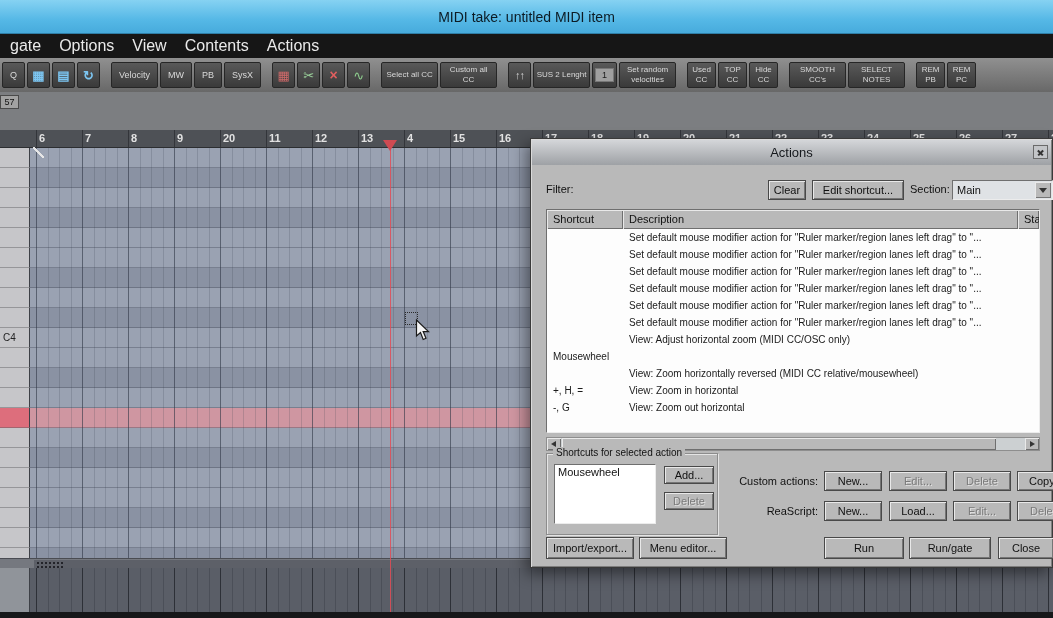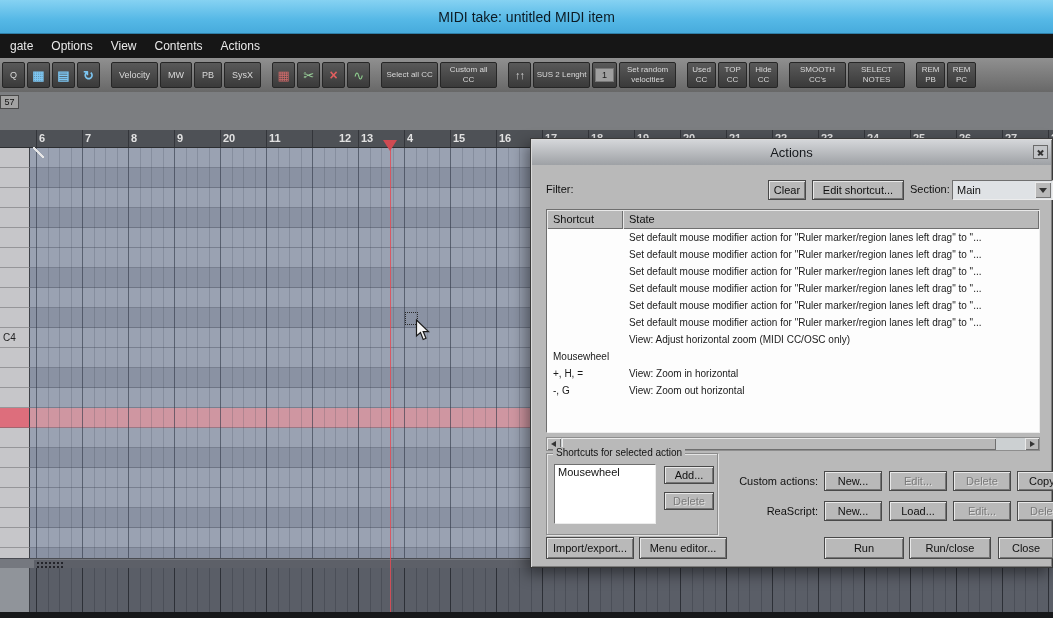--- a/index.html
+++ b/index.html
@@ -5,21 +5,21 @@
   * { margin:0; padding:0; box-sizing:border-box; }
   body { font-family:"Liberation Sans", sans-serif; background:#333; }
   .screen { position:relative; width:1053px; height:618px; overflow:hidden; background:#7c7e81; font-family:"Liberation Sans", sans-serif; }
 
   
   .titlebar { position:absolute; top:0; left:0; right:0; height:34px;
     background:linear-gradient(180deg,#86d2f2 0%,#55b8e6 60%,#47abdc 100%);
     display:flex; align-items:center; justify-content:center;
     font-size:14px; color:#0c1b24; border-bottom:1px solid #2f7ea6; }
   .menubar { position:absolute; top:34px; left:0; right:0; height:24px; background:#161616; display:flex; align-items:center; padding-left:1px; }
-  .menu-item { color:#eaeaea; font-size:12px; padding:0 9px; line-height:24px; cursor:default; }
+  .menu-item { color:#eaeaea; font-size:16px; padding:0 9px; line-height:24px; cursor:default; }
 
   .toolbar { position:absolute; top:58px; left:0; right:0; height:34px;
     background:linear-gradient(180deg,#909090,#686868); display:flex; align-items:center; padding-left:1px; overflow:hidden; }
   .tb-btn { height:26px; margin:0 1px; flex:0 0 auto;
     background:linear-gradient(180deg,#595959,#3a3a3a); border:1px solid #262626; border-radius:2px;
     color:#d9d9d9; font-size:8px; display:flex; align-items:center; justify-content:center; text-align:center; font-family:inherit; }
   .tb-narrow { padding:0 7px; font-size:9px; }
   .tb-icon { width:23px; font-size:13px; }
   .tb-wide { width:57px; line-height:1.25; white-space:normal; padding:0 2px; }
   .tb-cc { width:29px; line-height:1.25; white-space:normal; }
@@ -261,21 +261,21 @@
       <div class="rnum" data-name="ruler-number" style="left: 85px;">7</div>
       <div class="rtick" data-name="ruler-tick" style="left: 128px;"></div>
       <div class="rnum" data-name="ruler-number" style="left: 131px;">8</div>
       <div class="rtick" data-name="ruler-tick" style="left: 174px;"></div>
       <div class="rnum" data-name="ruler-number" style="left: 177px;">9</div>
       <div class="rtick" data-name="ruler-tick" style="left: 220px;"></div>
       <div class="rnum" data-name="ruler-number" style="left: 223px;">20</div>
       <div class="rtick" data-name="ruler-tick" style="left: 266px;"></div>
       <div class="rnum" data-name="ruler-number" style="left: 269px;">11</div>
       <div class="rtick" data-name="ruler-tick" style="left: 312px;"></div>
-      <div class="rnum" data-name="ruler-number" style="left: 315px; margin-left: 24px;">12</div>
+      <div class="rnum" data-name="ruler-number" style="left: 315px;">12</div>
       <div class="rtick" data-name="ruler-tick" style="left: 358px;"></div>
       <div class="rnum" data-name="ruler-number" style="left: 361px;">13</div>
       <div class="rtick" data-name="ruler-tick" style="left: 404px;"></div>
       <div class="rnum" data-name="ruler-number" style="left: 407px;">4</div>
       <div class="rtick" data-name="ruler-tick" style="left: 450px;"></div>
       <div class="rnum" data-name="ruler-number" style="left: 453px;">15</div>
       <div class="rtick" data-name="ruler-tick" style="left: 496px;"></div>
       <div class="rnum" data-name="ruler-number" style="left: 499px;">16</div>
       <div class="rtick" data-name="ruler-tick" style="left: 542px;"></div>
       <div class="rnum" data-name="ruler-number" style="left: 545px;">17</div>
@@ -564,20 +564,21 @@
       <button class="btn" id="btn-find" data-name="find-shortcut-button">Edit shortcut...</button>
       <span class="lbl" id="sec-label" data-name="section-label">Section:</span>
       <div class="combo" data-name="section-dropdown">
         <span class="combo-val" data-name="section-value">Main</span>
         <span class="combo-arrow" data-name="chevron-down-icon"></span>
       </div>
 
       <div class="table" data-name="actions-table">
         <div class="thead" data-name="table-header">
           <div class="th c1" data-name="column-header-shortcut">Shortcut</div>
+          <div class="th c2" data-name="column-header-description">Description</div>
           <div class="th c3" data-name="column-header-state">State</div>
         </div>
         <div id="tbody" data-name="table-body">
             <div class="trow" data-name="table-row">
               <div class="td c1" data-name="cell-shortcut"></div>
               <div class="td c2" data-name="cell-description">Set default mouse modifier action for "Ruler marker/region lanes left drag" to "...</div>
               <div class="td c3" data-name="cell-state"></div>
             </div>
             <div class="trow" data-name="table-row">
               <div class="td c1" data-name="cell-shortcut"></div>
@@ -604,20 +605,25 @@
               <div class="td c2" data-name="cell-description">Set default mouse modifier action for "Ruler marker/region lanes left drag" to "...</div>
               <div class="td c3" data-name="cell-state"></div>
             </div>
             <div class="trow" data-name="table-row">
               <div class="td c1" data-name="cell-shortcut"></div>
               <div class="td c2" data-name="cell-description">View: Adjust horizontal zoom (MIDI CC/OSC only)</div>
               <div class="td c3" data-name="cell-state"></div>
             </div>
             <div class="trow" data-name="table-row">
               <div class="td c1" data-name="cell-shortcut">Mousewheel</div>
+              <div class="td c3" data-name="cell-state"></div>
+            </div>
+            <div class="trow" data-name="table-row">
+              <div class="td c1" data-name="cell-shortcut"></div>
+              <div class="td c2" data-name="cell-description">View: Zoom horizontally reversed (MIDI CC relative/mousewheel)</div>
               <div class="td c3" data-name="cell-state"></div>
             </div>
             <div class="trow" data-name="table-row">
               <div class="td c1" data-name="cell-shortcut">+, H, =</div>
               <div class="td c2" data-name="cell-description">View: Zoom in horizontal</div>
               <div class="td c3" data-name="cell-state"></div>
             </div>
             <div class="trow" data-name="table-row">
               <div class="td c1" data-name="cell-shortcut">-, G</div>
               <div class="td c2" data-name="cell-description">View: Zoom out horizontal</div>
@@ -652,21 +658,21 @@
       <span id="rea-btns" data-name="reascript-buttons">
           <button class="btn ab ab0" data-name="reascript-new-button">New...</button>
           <button class="btn ab ab1" data-name="reascript-load-button">Load...</button>
           <button class="btn ab ab2 disabled" data-name="reascript-edit-button">Edit...</button>
           <button class="btn ab ab3 disabled" data-name="reascript-delete-button">Delete</button>
         </span>
 
       <button class="btn" id="btn-import" data-name="import-export-button">Import/export...</button>
       <button class="btn" id="btn-menued" data-name="menu-editor-button">Menu editor...</button>
       <button class="btn" id="btn-run" data-name="run-button">Run</button>
-      <button class="btn" id="btn-runclose" data-name="run-close-button">Run/close</button>
+      <button class="btn" id="btn-runclose" data-name="run-close-button">Run/gate</button>
       <button class="btn" id="btn-close" data-name="close-button">Close</button>
     </div>
   </div>
 
   <div class="cursor" data-name="mouse-cursor">
     <div class="cursor-box" data-name="selection-cursor-icon"></div>
     <svg class="cursor-arrow" data-name="arrow-cursor-icon" width="17" height="24" viewBox="0 0 17 24">
       <path d="M1.5,1 L1.5,17 L5.5,13.5 L8.2,20.5 L11,19.2 L8.2,12.6 L13.5,12.6 Z" fill="#f4f4f4" stroke="#1a1a1a" stroke-width="1.2"></path>
     </svg>
   </div>

